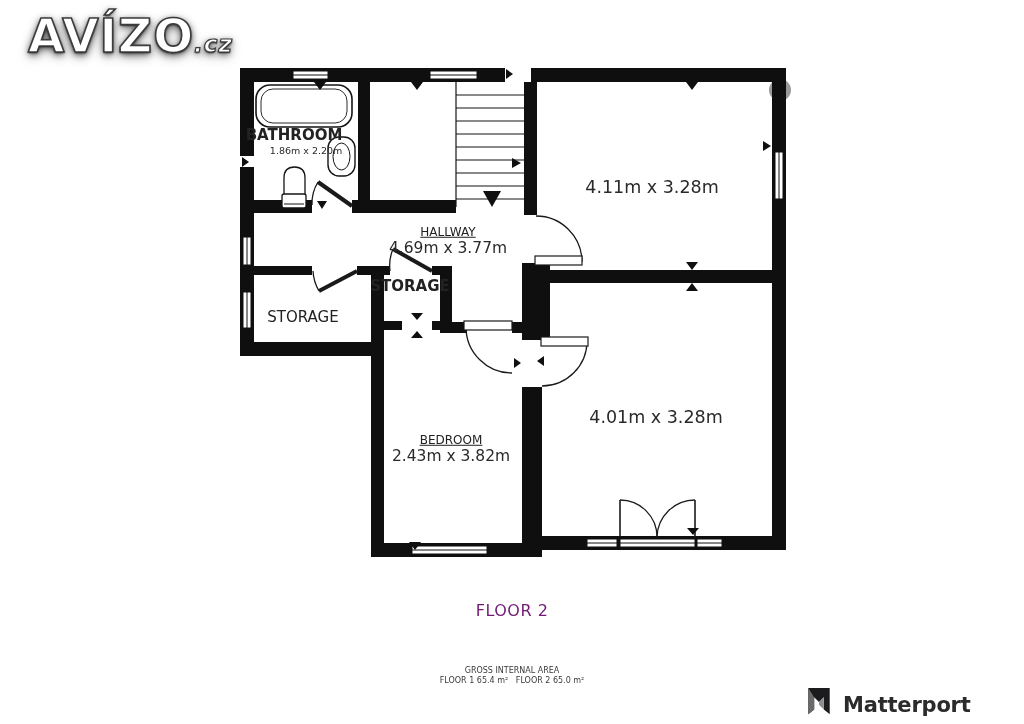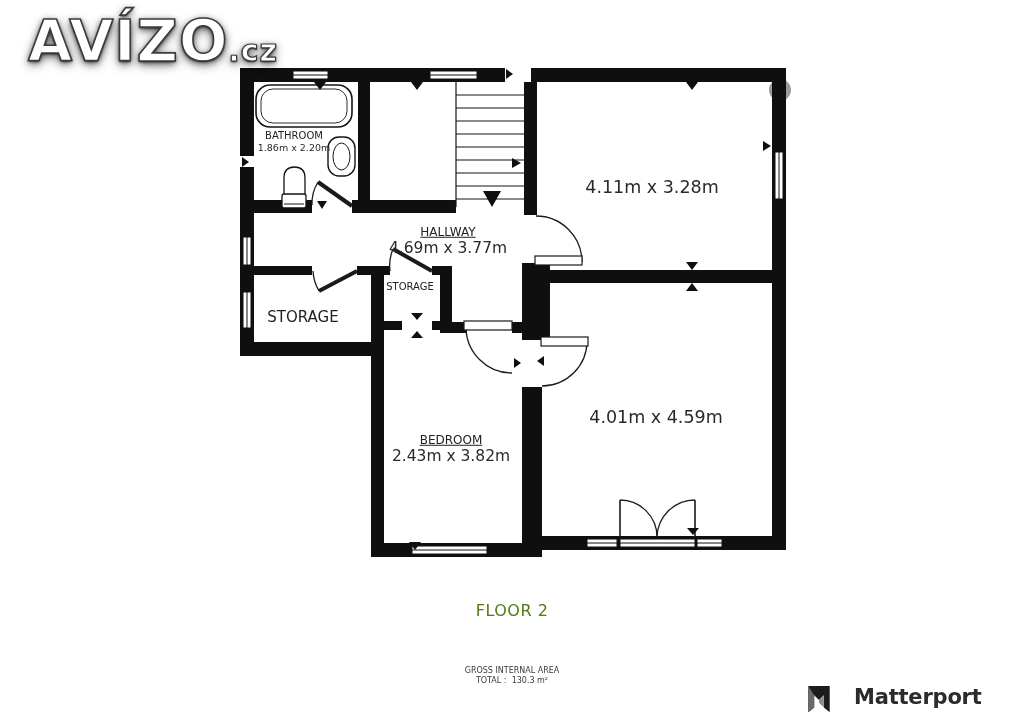--- a/index.html
+++ b/index.html
@@ -10,54 +10,54 @@
   }
   .plan-svg{position:absolute;left:0;top:0;}
 
   
   .brand{
     position:absolute;left:28px;top:8px;white-space:nowrap;
     font-weight:800;color:#ffffff;letter-spacing:1px;
     -webkit-text-stroke:1.6px #3c3c3c;
     text-shadow:0 1px 2px rgba(0,0,0,.9),0 2px 6px rgba(0,0,0,.65),0 4px 12px rgba(0,0,0,.4);
   }
-  .brand .brand-main{font-size:57px;}
-  .brand .brand-suffix{font-size:30px;-webkit-text-stroke:1.2px #3c3c3c;}
+  .brand .brand-main{font-size:47px;}
+  .brand .brand-suffix{font-size:23px;font-style:italic;-webkit-text-stroke:1.2px #3c3c3c;}
 
   
   .room-label{
     position:absolute;transform:translate(-50%,-50%);
     text-align:center;color:#222;white-space:nowrap;line-height:1.18;
   }
-  .room-label .dims{color:#2a2a2a;}
+  .room-label .dims{color:#2a2a2a;text-align:right;}
   .lbl-lg .name{font-size:19.5px;}
   .lbl-lg .dims{font-size:17.5px;}
   .lbl-md .name{font-size:12px;text-decoration:underline;}
   .lbl-md .dims{font-size:15.5px;}
   .lbl-sm .name{font-size:15px;}
-  .lbl-xs .name{font-size:10px;}
+  .lbl-xs .name{font-size:15px;font-weight:bold;}
   .lbl-xs .dims{font-size:9.5px;}
 
   .floor-caption{
     position:absolute;left:0;top:601px;width:1024px;text-align:center;
-    font-size:16px;color:#4d7c0f;letter-spacing:.5px;
+    font-size:16px;color:#701a75;letter-spacing:.5px;
   }
 
   
   .footer{
     position:absolute;left:0;top:666px;width:1024px;text-align:center;
     font-size:8px;line-height:9.6px;color:#3a3a3a;
   }
   .footer div{white-space:pre;}
   .footer .muted{color:#777;margin-top:2px;}
 
   
   .matterport{
     position:absolute;left:806px;top:685px;height:32px;
-    display:flex;align-items:flex-start;gap:22px;
+    display:flex;align-items:flex-end;gap:11px;
   }
   .matterport .mp-text{
     font-size:21px;font-weight:600;color:#2b2b2b;letter-spacing:-.2px;
   }
 </style>
 </head>
 <body>
 
 <svg class="plan-svg" width="1024" height="724" viewBox="0 0 1024 724">
 
@@ -205,28 +205,28 @@
 <div class="room-label lbl-xs" style="left:410px;top:287px;">
   <div class="name">STORAGE</div>
 </div>
 
 <div class="room-label lbl-md" style="left:451px;top:449px;">
   <div class="name">BEDROOM</div>
   <div class="dims">2.43m x 3.82m</div>
 </div>
 
 <div class="room-label lbl-lg" style="left:656px;top:417px;">
-  <div class="dims">4.01m x 4.59m</div>
+  <div class="dims">4.01m x 3.28m</div>
 </div>
 
 <div class="floor-caption">FLOOR 2</div>
 
 <div class="footer">
   <div>GROSS INTERNAL AREA</div>
-  <div>TOTAL :  130.3 m²</div>
+  <div>FLOOR 1 65.4 m²   FLOOR 2 65.0 m²</div>
 </div>
 
 <div class="matterport">
   <svg width="26" height="30" viewBox="0 0 24 28">
     <path d="M2,1 L22,1 L22,25.5 L16.5,21 L16.5,9.5 L12,14 L7.5,9.5 L7.5,21 L2,25.5 Z" fill="#1c1c1e"></path>
     <polygon points="2,1 7.5,9.5 7.5,21 2,25.5" fill="#6b6b6b"></polygon>
     <polygon points="12,14 16.5,9.5 16.5,21 12,16.5" fill="#8d8d8d"></polygon>
   </svg>
   <span class="mp-text">Matterport</span>
 </div>

